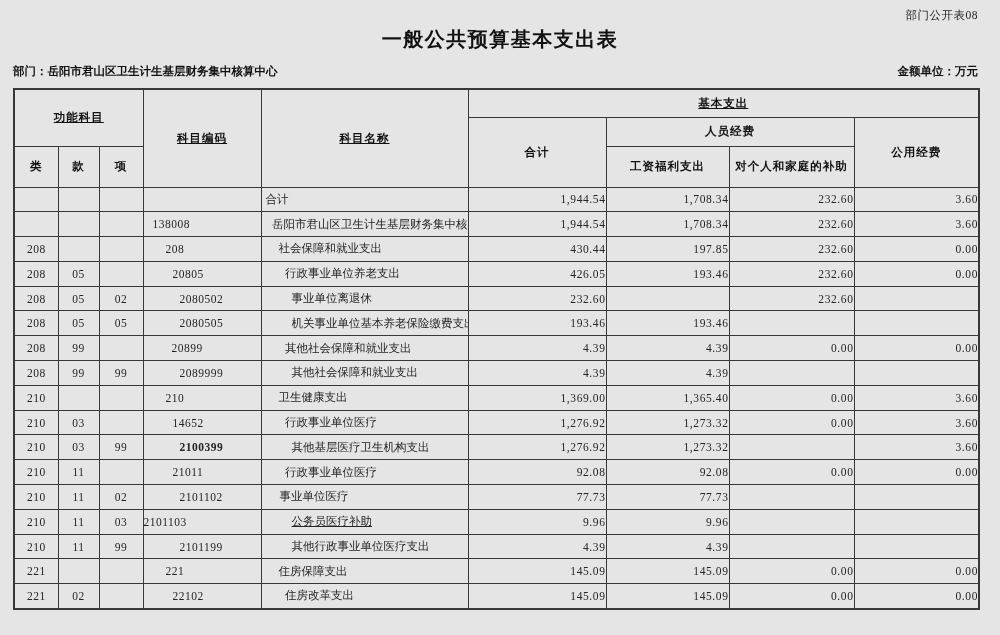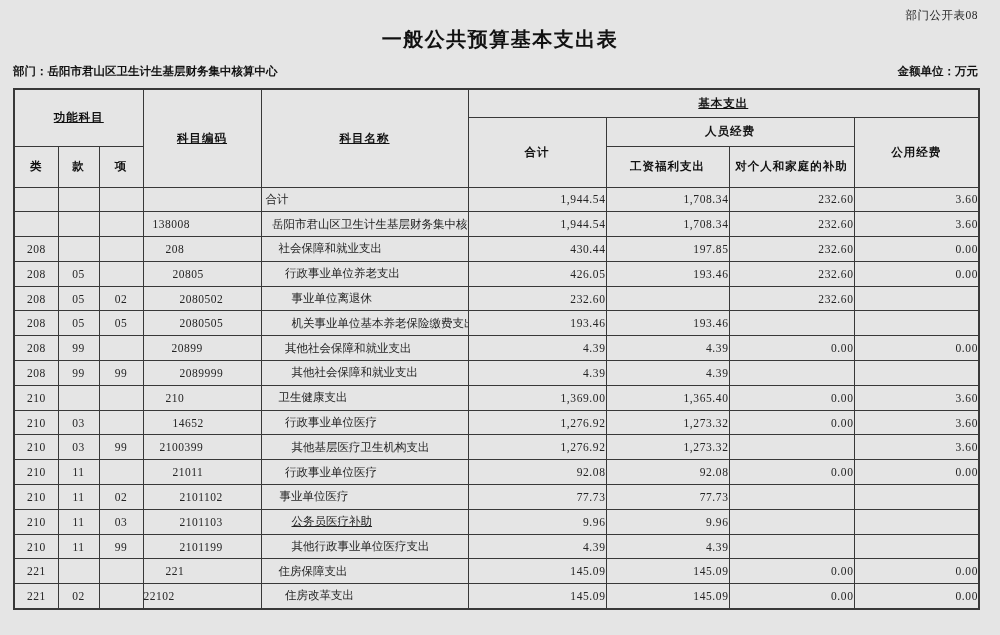--- a/index.html
+++ b/index.html
@@ -240,21 +240,21 @@
         <td class="c-name" style="padding-left: 23.5px;">行政事业单位医疗</td>
         <td class="c-num">1,276.92</td>
         <td class="c-num">1,273.32</td>
         <td class="c-num">0.00</td>
         <td class="c-num">3.60</td>
       </tr>
         <tr class="data-row" style="">
         <td class="c-center">210</td>
         <td class="c-center">03</td>
         <td class="c-center">99</td>
-        <td class="c-code" style="padding-left: 16px;">2100399</td>
+        <td class="c-code" style="padding-left: 36px; font-weight: bold;">2100399</td>
         <td class="c-name" style="padding-left: 30px;">其他基层医疗卫生机构支出</td>
         <td class="c-num">1,276.92</td>
         <td class="c-num">1,273.32</td>
         <td class="c-num"></td>
         <td class="c-num">3.60</td>
       </tr>
         <tr class="data-row" style="">
         <td class="c-center">210</td>
         <td class="c-center">11</td>
         <td class="c-center"></td>
@@ -273,21 +273,21 @@
         <td class="c-name" style="padding-left: 18px;">事业单位医疗</td>
         <td class="c-num">77.73</td>
         <td class="c-num">77.73</td>
         <td class="c-num"></td>
         <td class="c-num"></td>
       </tr>
         <tr class="data-row" style="">
         <td class="c-center">210</td>
         <td class="c-center">11</td>
         <td class="c-center">03</td>
-        <td class="c-code" style="padding-left: 36px;">2101103</td>
+        <td class="c-code" style="">2101103</td>
         <td class="c-name" style="padding-left: 30px; text-decoration: underline;">公务员医疗补助</td>
         <td class="c-num">9.96</td>
         <td class="c-num">9.96</td>
         <td class="c-num"></td>
         <td class="c-num"></td>
       </tr>
         <tr class="data-row" style="">
         <td class="c-center">210</td>
         <td class="c-center">11</td>
         <td class="c-center">99</td>
@@ -306,21 +306,21 @@
         <td class="c-name" style="padding-left: 17px;">住房保障支出</td>
         <td class="c-num">145.09</td>
         <td class="c-num">145.09</td>
         <td class="c-num">0.00</td>
         <td class="c-num">0.00</td>
       </tr>
         <tr class="data-row" style="">
         <td class="c-center">221</td>
         <td class="c-center">02</td>
         <td class="c-center"></td>
-        <td class="c-code" style="">22102</td>
+        <td class="c-code" style="padding-left: 29px;">22102</td>
         <td class="c-name" style="padding-left: 23.5px;">住房改革支出</td>
         <td class="c-num">145.09</td>
         <td class="c-num">145.09</td>
         <td class="c-num">0.00</td>
         <td class="c-num">0.00</td>
       </tr>
       </tbody>
   </table>
 
 </div>

